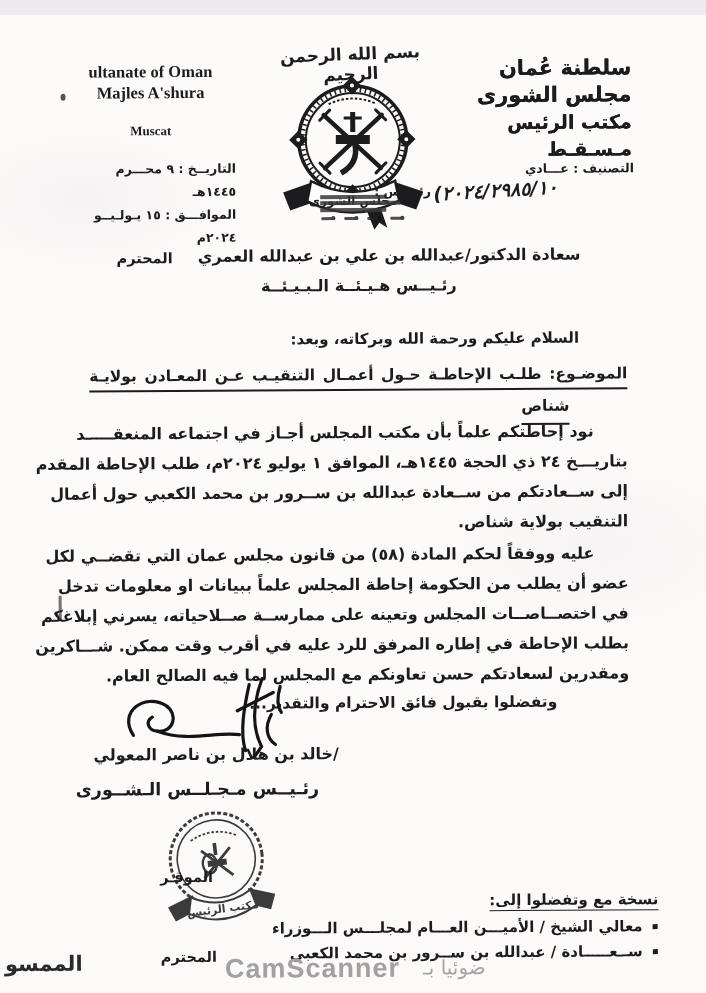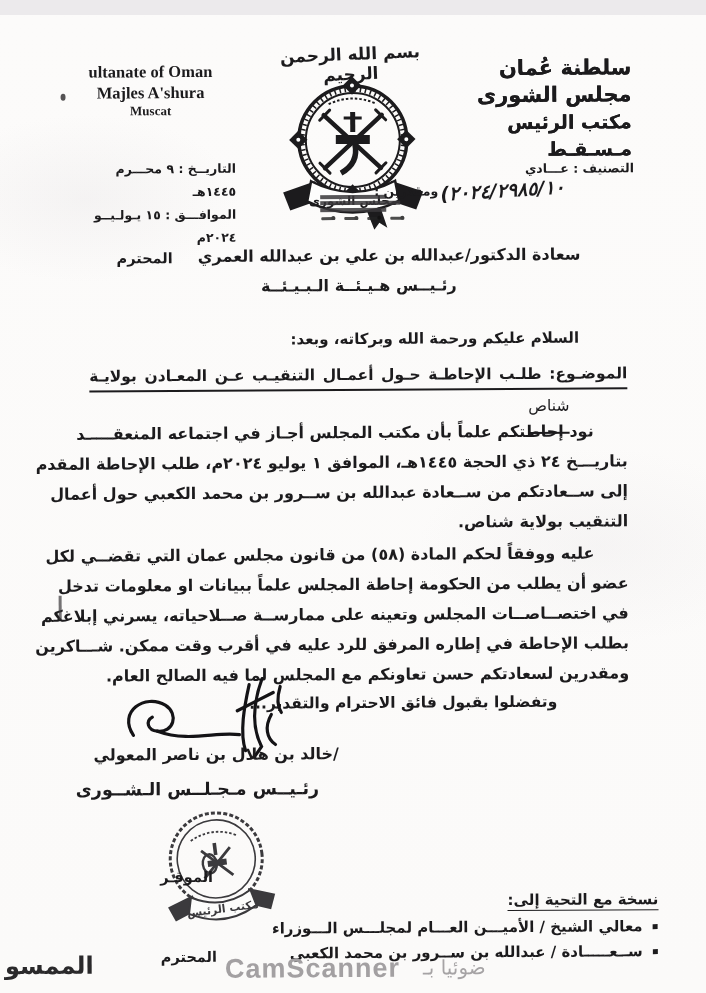--- a/index.html
+++ b/index.html
@@ -14,21 +14,21 @@
   .tilt{position:absolute;inset:0;transform:rotate(-0.35deg);}
   .top-band{position:absolute;left:0;top:0;width:706px;height:15px;background:#eceaec;}
   .abs{position:absolute;}
   .rtl{direction:rtl;}
 
   .en-header{left:72px;top:60px;width:162px;text-align:center;
     font-family:"Liberation Serif","DejaVu Serif",serif;font-weight:bold;line-height:1.28;}
   .en-header .l1{font-size:16.5px;}
   .en-header .l2{font-size:16.5px;}
   .en-header .l3{font-size:13px;}
-  .en-header .l4{font-size:13px;}
+  .en-header .l4{font-size:13px;margin-top:20px;}
 
   .bismillah{left:253px;top:44px;width:200px;text-align:center;font-size:17px;font-weight:bold;
     transform:rotate(-2deg);letter-spacing:-1px;}
 
   .ar-header{right:72px;top:56px;width:180px;text-align:right;font-weight:bold;line-height:27px;
     font-size:21px;letter-spacing:-1px;}
   .ar-header div{text-shadow:0 0 .6px #1c1b1d;}
   .ar-header .s{font-size:19px;}
 
   .date-block{left:70px;top:156px;width:168px;text-align:right;font-size:12.5px;font-weight:bold;line-height:23px;}
@@ -44,21 +44,21 @@
   .mini-stamp .dots i::before{content:"";display:block;width:4px;height:4px;background:#111;margin:-1px 0 0 -6px;border-radius:50%;}
 
   .addressee1{right:124px;top:246px;font-size:16px;font-weight:bold;}
   .addressee2{right:248px;top:276px;font-size:16px;font-weight:bold;letter-spacing:.5px;}
   .honor-top{left:118px;top:249px;font-size:14.5px;font-weight:bold;}
 
   .greeting{right:126px;top:330px;font-size:15px;font-weight:bold;}
 
   .subject1{left:90px;right:78px;top:366px;font-size:15.5px;font-weight:bold;
     text-align:justify;text-align-last:justify;border-bottom:2px solid #1c1b1d;padding-bottom:5px;}
-  .subject2{right:136px;top:398px;font-size:15.5px;font-weight:normal;border-bottom:2px solid #1c1b1d;padding-bottom:17px;}
+  .subject2{right:136px;top:398px;font-size:15.5px;font-weight:bold;border-bottom:2px solid #1c1b1d;padding-bottom:8px;}
 
   .para{left:90px;right:78px;font-size:16px;font-weight:bold;line-height:30px;}
   .para .jl{text-align:justify;text-align-last:justify;white-space:nowrap;}
   .para .first{padding-right:34px;}
   .para .last{text-align:right;text-align-last:right;}
   .p1{top:418px;}
   .p2{top:540px;}
 
   .closing{right:150px;top:694px;font-size:15.5px;font-weight:bold;}
 
@@ -71,21 +71,21 @@
   .cc{right:50px;top:891px;text-align:right;font-weight:bold;}
   .cc-head{font-size:15px;border-bottom:1.8px solid #1c1b1d;display:inline-block;padding-bottom:1px;}
   .cc-item{margin-top:7px;font-size:15px;white-space:nowrap;}
   .cc-item .blt{font-size:10px;vertical-align:2px;margin-left:4px;}
   .honor-cc1{left:158px;top:868px;font-size:14.5px;font-weight:bold;text-align:right;}
   .honor-cc2{left:158px;top:948px;font-size:14.5px;font-weight:bold;}
 
   .wm-grey{left:222px;top:953px;font-size:27px;font-weight:bold;color:#a3a0a2;
     font-family:"Liberation Sans",sans-serif;letter-spacing:1px;}
   .wm-overlay{left:420px;top:956px;font-size:20px;font-weight:normal;color:#6e6b6e;opacity:.6;}
-  .wm-arabic{left:2px;top:950px;font-size:24px;font-weight:bold;color:#2a292b;}
+  .wm-arabic{left:2px;top:950px;font-size:21px;font-weight:bold;color:#2a292b;}
 
   .edge-mark{left:58px;top:594px;width:3px;height:24px;background:#3a383b;opacity:.7;}
   .speck{left:63px;top:92px;width:5px;height:7px;background:#2a292b;border-radius:50%;opacity:.8;}
 
   svg text{font-family:"DejaVu Sans",sans-serif;}
 </style>
 </head>
 <body>
 
 <div class="page">
@@ -158,21 +158,21 @@
     </div>
 
     <div class="abs date-block rtl">
       <div>التاريــخ : ٩ محـــرم ١٤٤٥هـ</div>
       <div>الموافـــق : ١٥ يـولـيــو ٢٠٢٤م</div>
     </div>
 
     <div class="abs class-block rtl">
       <div>التصنيف : عـــادي</div>
       <div class="ref-line">
-        <span>ومقدرين :</span>
+        <span>رئـيــس :</span>
         <span class="ref-value">(٢٠٢٤/٢٩٨٥/١٠</span>
       </div>
     </div>
 
     <div class="abs addressee1 rtl">سعادة الدكتور/عبدالله بن علي بن عبدالله العمري</div>
     <div class="abs honor-top rtl">المحترم</div>
     <div class="abs addressee2 rtl">رئـيــس هـيـئــة الـبـيـئــة</div>
 
     <div class="abs greeting rtl">السلام عليكم ورحمة الله وبركاته، وبعد:</div>
 
@@ -221,21 +221,21 @@
         <ellipse cx="74" cy="58" rx="7" ry="9.5" stroke-width="2.4"></ellipse>
         <rect x="72" y="55" width="19" height="6" fill="#2b2a2e" stroke="none"></rect>
         <polygon points="27,96 53,87 57,102 33,111" fill="#2b2a2e" stroke="none"></polygon>
         <polygon points="135,96 109,87 105,102 129,111" fill="#2b2a2e" stroke="none"></polygon>
         <path d="M51,89 Q81,106 111,89 L115,105 Q81,124 47,105 Z" fill="#fdfdfc" stroke-width="2"></path>
         <text x="81" y="108" text-anchor="middle" font-size="11" font-weight="bold" fill="#2b2a2e" stroke="none">مكتب الرئيس</text>
       </g>
     </svg>
 
     <div class="abs cc rtl">
-      <div class="cc-head">نسخة مع التحية إلى:</div>
+      <div class="cc-head">نسخة مع وتفضلوا إلى:</div>
       <div class="cc-item">
         <span class="blt">▪</span>
         <span>معالي الشيخ / الأميـــن العـــام لمجلـــس الـــوزراء</span>
       </div>
       <div class="cc-item">
         <span class="blt">▪</span>
         <span>ســعـــــادة / عبدالله بن ســرور بن محمد الكعبي</span>
       </div>
     </div>
     <div class="abs honor-cc1 rtl">الموقـر</div>

